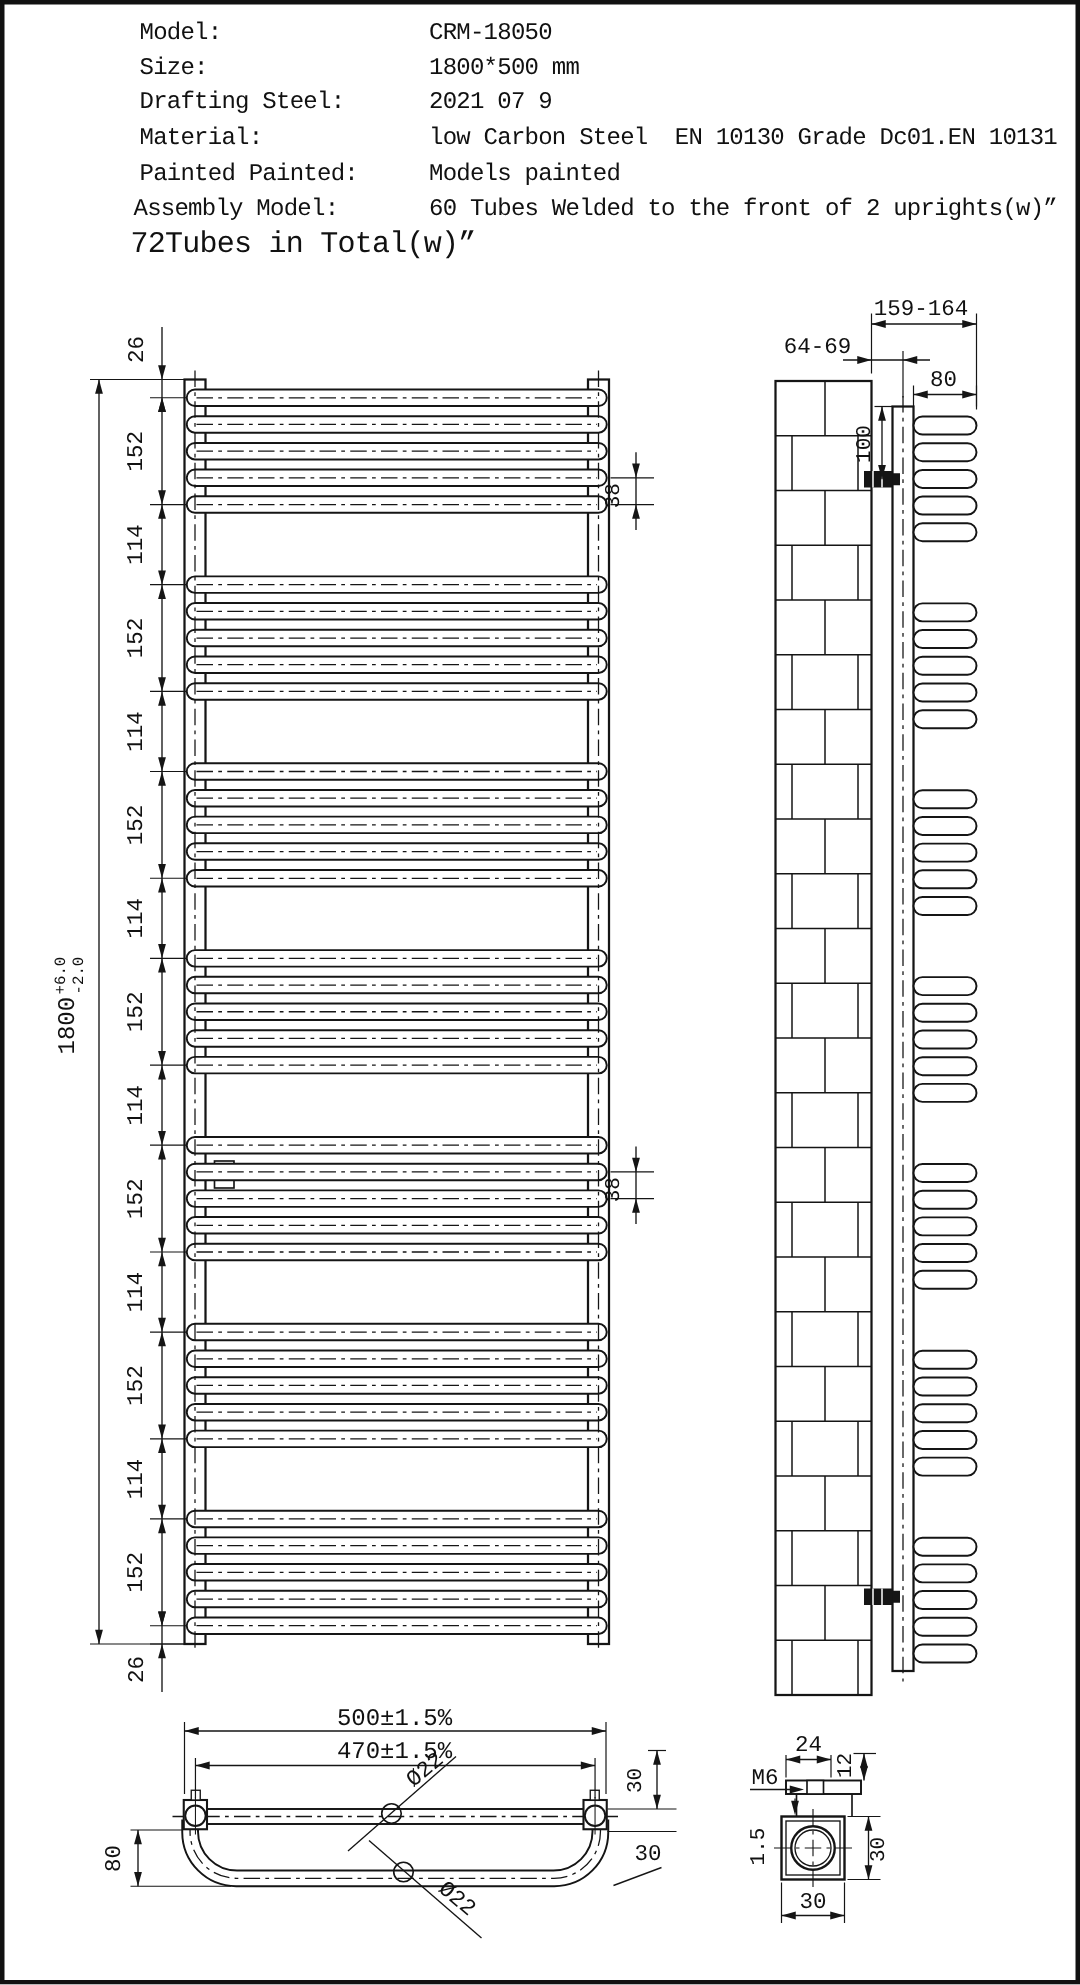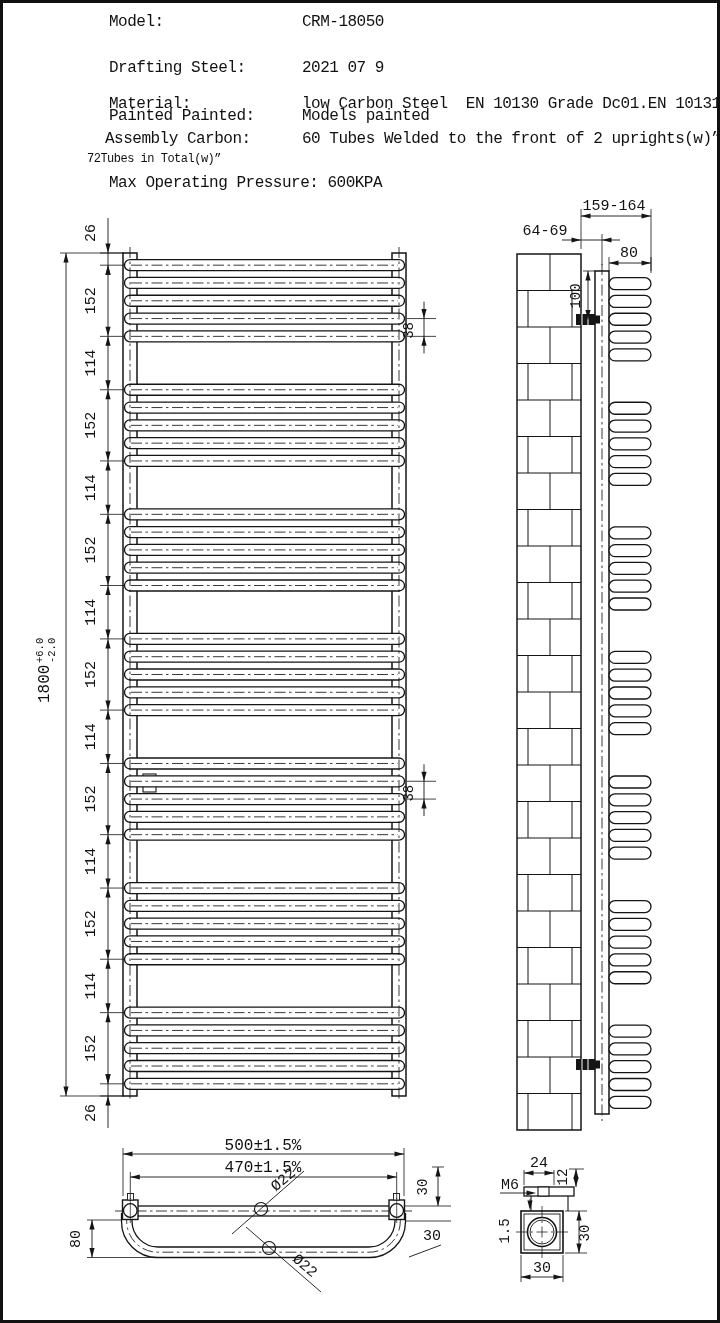--- a/index.html
+++ b/index.html
@@ -1,21 +1,21 @@
 <!DOCTYPE html>
 <html><head>
 <meta charset="utf-8">
 <style>
   html,body{margin:0;padding:0;background:#e8e8e8;}
   .page{position:relative;width:720px;height:1323px;background:#ffffff;
         border:3px solid #111;box-sizing:border-box;overflow:hidden;
         font-family:"Liberation Mono","DejaVu Sans Mono",monospace;color:#111;}
-  .hdr-row{position:absolute;left:90px;font-size:16px;letter-spacing:-0.5px;white-space:pre;margin-left:16px;}
+  .hdr-row{position:absolute;left:90px;font-size:16px;letter-spacing:-0.5px;white-space:pre;}
   .hdr-row .lbl{display:inline-block;width:193px;}
-  .hdr-note{position:absolute;left:84px;font-size:12px;letter-spacing:-0.5px;white-space:pre;}
+  .hdr-note{position:absolute;left:84px;font-size:20px;letter-spacing:-0.5px;white-space:pre;}
   svg{position:absolute;left:0;top:0;}
   text{font-family:"Liberation Mono","DejaVu Sans Mono",monospace;fill:#111;}
 </style>
 </head>
 <body>
 
 <div class="page">
   <svg id="dwg" width="720" height="1323" viewBox="0 0 720 1323">
       <rect x="120" y="250" width="14" height="842.9940000000001" stroke="#151515" stroke-width="1.5" fill="#fff"></rect>
       <rect x="389" y="250" width="14" height="842.9940000000001" stroke="#151515" stroke-width="1.5" fill="#fff"></rect>
@@ -384,19 +384,19 @@
       <text x="586" y="1230" font-size="14" text-anchor="middle" transform="rotate(-90 586 1230)">30</text>
       <line x1="518" y1="1252" x2="518" y2="1279" stroke="#151515" stroke-width="0.8"></line>
       <line x1="560" y1="1252" x2="560" y2="1279" stroke="#151515" stroke-width="0.8"></line>
       <line x1="518" y1="1274" x2="560" y2="1274" stroke="#151515" stroke-width="0.9"></line>
       <polygon points="0,0 -9.5,2.6 -9.5,-2.6" fill="#151515" transform="translate(518 1274) rotate(180)"></polygon>
       <polygon points="0,0 -9.5,2.6 -9.5,-2.6" fill="#151515" transform="translate(560 1274) rotate(0)"></polygon>
       <text x="539" y="1269" font-size="15" text-anchor="middle">30</text>
     </svg>
 
   <div class="hdr-row" style="top:10px"><span class="lbl">Model:</span><span>CRM-18050</span></div>
+  <div class="hdr-row" style="top:33px"><span class="lbl">Size:</span><span>1800*500 mm</span></div>
   <div class="hdr-row" style="top:56px"><span class="lbl">Drafting Steel:</span><span>2021 07 9</span></div>
-  <div class="hdr-row" style="top:92px"><span class="lbl">Material:</span><span>low Carbon Steel  EN 10130 Grade Dc01.EN 10131</span></div>
+  <div class="hdr-row" style="top:80px"><span class="lbl">Material:</span><span>low Carbon Steel  EN 10130 Grade Dc01.EN 10131</span></div>
   <div class="hdr-row" style="top:104px"><span class="lbl">Painted Painted:</span><span>Models painted</span></div>
-  <div class="hdr-row" style="top:127px;left:86px"><span class="lbl" style="width:197px">Assembly Carbon:</span><span>60 Tubes Welded to the front of 2 uprights(w)”</span></div>
+  <div class="hdr-row" style="top:127px;left:86px"><span class="lbl" style="width:197px">Assembly Model:</span><span>60 Tubes Welded to the front of 2 uprights(w)”</span></div>
   <div class="hdr-note" style="top:149px">72Tubes in Total(w)”</div>
-  <div class="hdr-row" style="top:171px"><span>Max Operating Pressure:</span><span> </span><span>600KPA</span></div>
 </div>
 
 </body></html>

